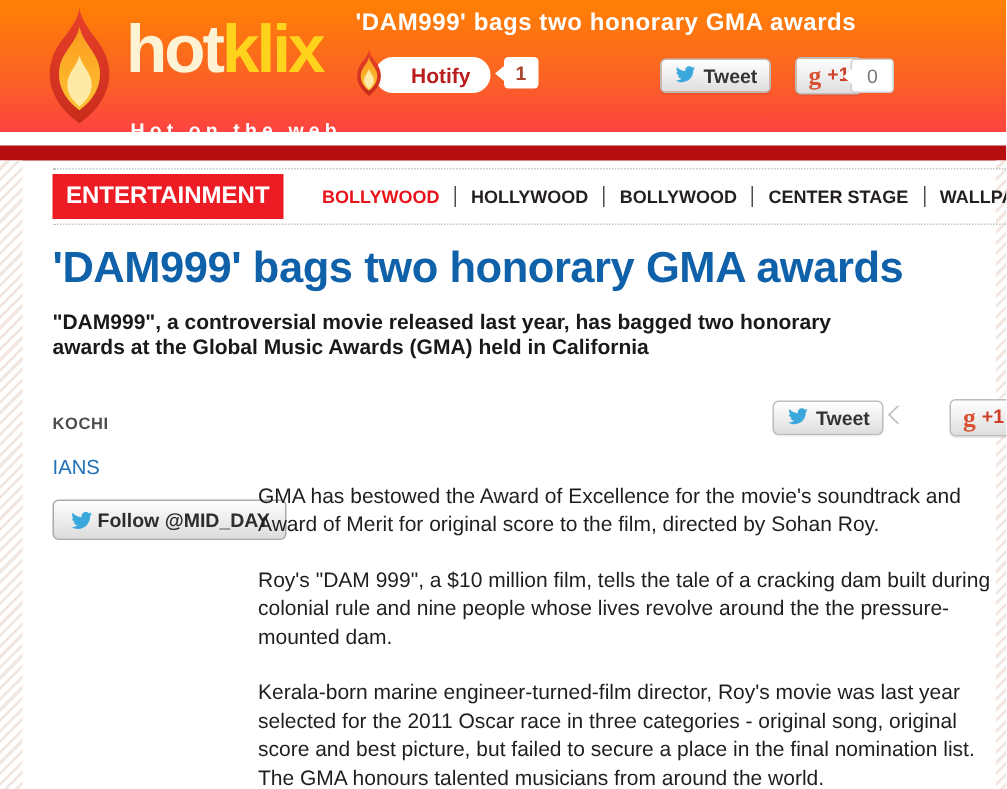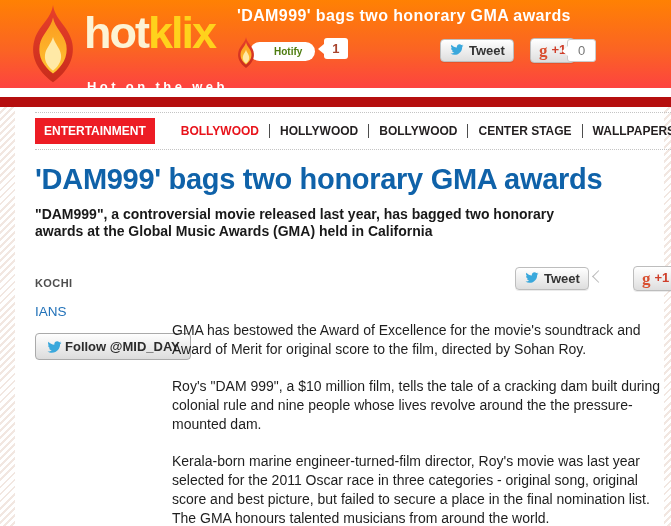--- a/index.html
+++ b/index.html
@@ -15,21 +15,21 @@
     letter-spacing:-2px; line-height:1; cursor:pointer; }
   .logo-hot { color:#fdf3d4; }
   .logo-klix { color:#ffd21c; }
   .logo-tagline { position:absolute; left:87px; top:59px; color:#ffffff; font-size:13px;
     font-weight:bold; letter-spacing:3.4px;margin-top:20px; }
   .header-title { position:absolute; left:237px; top:7px; color:#ffffff; font-size:16px;
     font-weight:bold; letter-spacing:0.4px; }
 
   .hotify-group { position:absolute; left:250px; top:38px; height:26px; }
   .hotify-btn { position:relative; display:inline-block; background:#ffffff; border-radius:13px;
-    padding:4px 13px 4px 24px; font-size:10px; font-weight:bold; color:#4d7c0f; cursor:pointer; }
+    padding:4px 13px 4px 24px; font-size:14px; font-weight:bold; color:#b91c1c; cursor:pointer; }
   .hotify-flame { position:absolute; left:-16px; top:-5px; width:24px; height:32px; }
   .count-bubble { position:relative; display:inline-block; background:#ffffff; border-radius:3px;
     padding:3px 8px; font-size:13px; font-weight:bold; color:#a8432c; margin-left:9px;
     vertical-align:2px; cursor:pointer; }
   .count-bubble::before { content:""; position:absolute; left:-6px; top:50%; margin-top:-5px;
     border-top:5px solid transparent; border-bottom:5px solid transparent;
     border-right:6px solid #ffffff; }
 
   .gray-btn { display:inline-flex; align-items:flex-start; gap:4px;
     background:linear-gradient(180deg,#ffffff,#dedede); border:1px solid #bdbdbd; border-radius:4px;
@@ -52,21 +52,21 @@
   .red-bar { position:absolute; top:97px; left:0; width:671px; height:10px; background:#b50e0e; }
   .edge-stripe { position:absolute; top:107px; bottom:0;
     background:repeating-linear-gradient(135deg,#ffffff 0 3px,#f2e7e1 3px 5px); }
   .edge-left { left:0; width:15px; }
   .edge-right { right:0; width:7px; }
 
   
   .nav { position:absolute; top:112px; left:35px; right:0; height:38px;
     border-top:1px dotted #c4c4c4; border-bottom:1px dotted #c4c4c4;
     display:flex; align-items:center; }
-  .nav-active { background:#ed1c24; color:#ffffff; font-size:12px; font-weight:bold;
+  .nav-active { background:#ed1c24; color:#ffffff; font-size:16px; font-weight:bold;
     padding:6px 9px; margin-right:16px; cursor:pointer; }
   .nav-item { font-size:12px; font-weight:bold; color:#231f20; padding:0 10px;
     border-right:1px solid #4d4d4d; cursor:pointer; white-space:nowrap; }
   .nav-item:last-child { border-right:none; }
   .nav-hot { color:#e8131b; }
 
   
   .headline { position:absolute; left:35px; top:163px; font-size:29px; font-weight:bold;
     color:#0f62a9; letter-spacing:-0.3px; }
   .subtitle { position:absolute; left:35px; top:206px; width:548px; font-size:14px;

